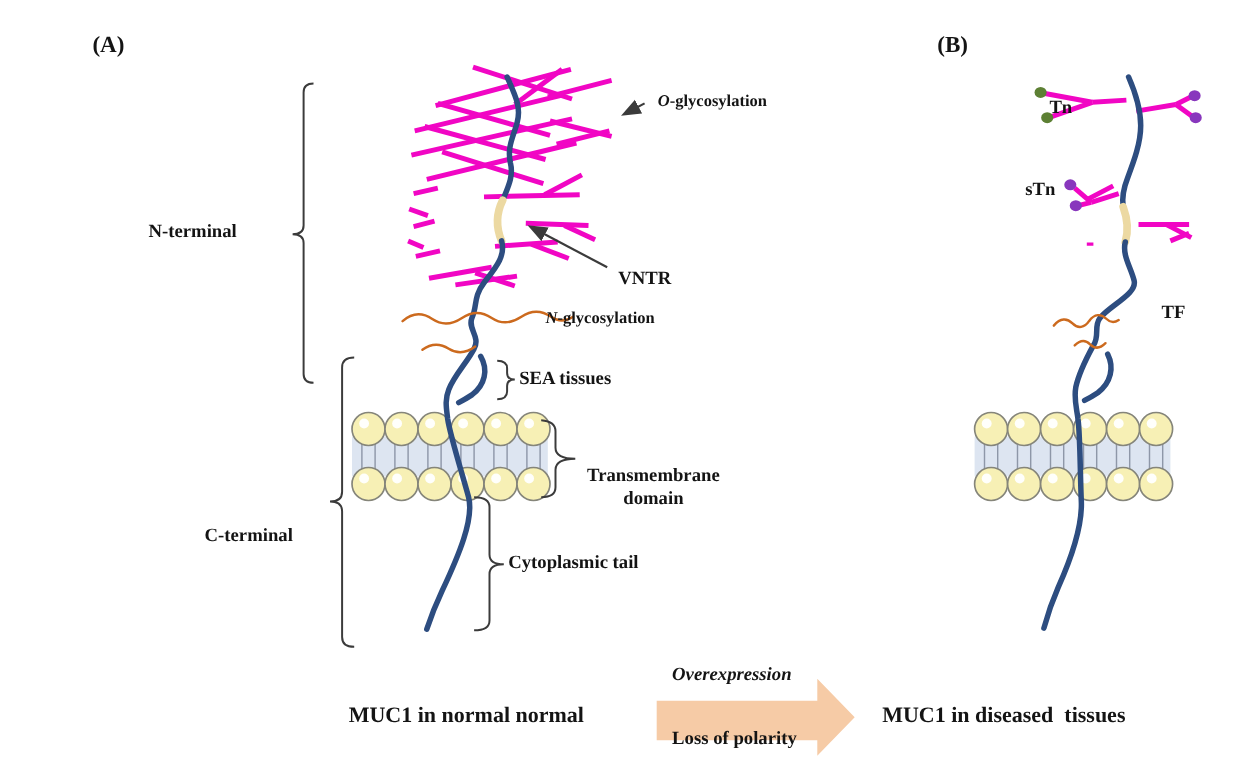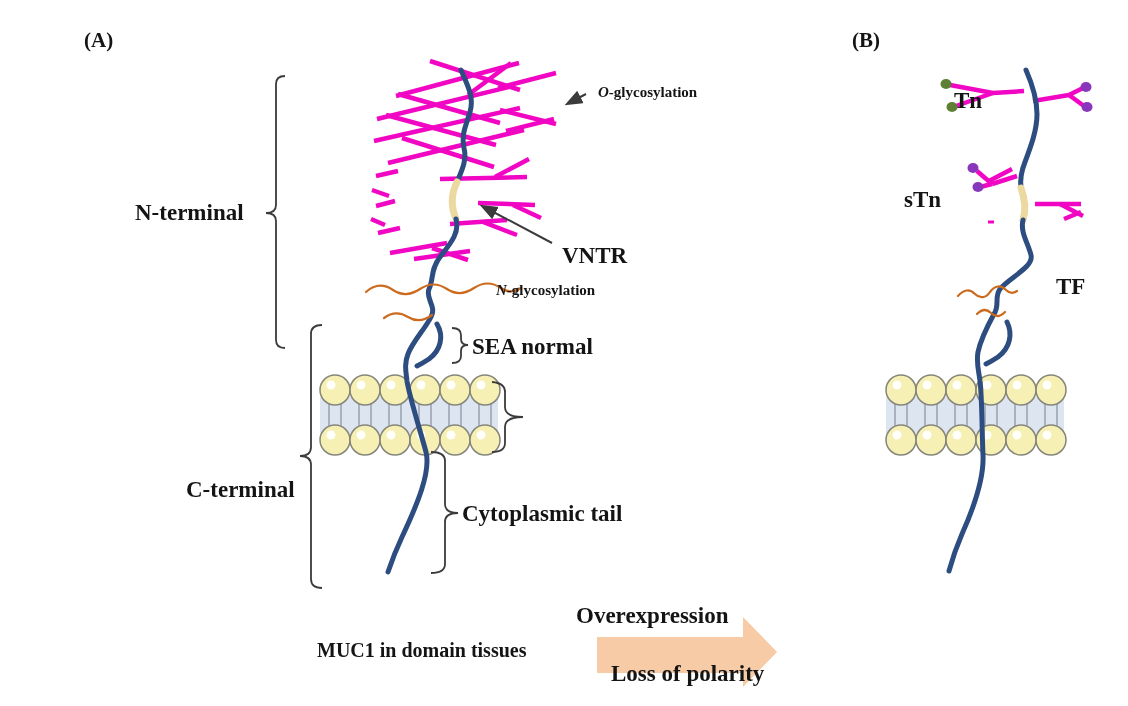--- a/index.html
+++ b/index.html
@@ -8,21 +8,21 @@
     --membrane-tail:#8e97a8; --annotation:#3b3b3b; --text:#141414; --arrow-fill:#f6cba6;
     --tn-dot:#5d8034; --stn-dot:#8837bd;
   }
   html,body{margin:0;padding:0;background:#fff;}
   .figure{position:relative;width:1128px;height:706px;background:#ffffff;
           font-family:"Liberation Serif", serif;color:var(--text);overflow:hidden;}
   .figure svg{position:absolute;left:0;top:0;}
   .lbl{position:absolute;font-weight:bold;white-space:pre;line-height:1.15;}
   .panel-letter{font-size:21px;}
   .anno{font-size:15px;}
-  .anno-sm{font-size:23px;}
+  .anno-sm{font-size:17px;}
   .caption{font-size:20px;}
   .it{font-style:italic;}
   .tm-label{text-align:center;width:158px;line-height:21px;}
   
   .glycan{stroke:var(--glycan);stroke-width:4.5;stroke-linecap:butt;}
   .glycan-thin{stroke:var(--glycan);stroke-width:3;}
   .chain{stroke:var(--chain);stroke-width:5;fill:none;stroke-linecap:round;}
   .vntr-seg{stroke:var(--vntr-segment);stroke-width:7;fill:none;stroke-linecap:round;}
   .squiggle{stroke:var(--n-glycan);stroke-width:2.2;fill:none;stroke-linecap:round;}
   .bracket{stroke:var(--annotation);stroke-width:1.8;fill:none;}
@@ -182,29 +182,31 @@
     </g>
 
     <polygon class="big-arrow" points="597,637 743,637 743,617 777,652 743,687 743,673 597,673"></polygon>
   </svg>
 
   <div class="lbl panel-letter" style="left:84px;top:28px;">(A)</div>
   <div class="lbl panel-letter" style="left:852px;top:28px;">(B)</div>
 
   <div class="lbl anno-sm" style="left:135px;top:200px;">N-terminal</div>
   <div class="lbl anno-sm" style="left:186px;top:477px;">C-terminal</div>
-  <div class="lbl anno-sm" style="left:472px;top:334px;">SEA normal</div>
+  <div class="lbl anno-sm" style="left:472px;top:334px;">SEA tissues</div>
+  <div class="lbl anno-sm tm-label" style="left:515px;top:421px;white-space:normal;">Transmembrane domain</div>
   <div class="lbl anno-sm" style="left:462px;top:501px;">Cytoplasmic tail</div>
 
   <div class="lbl anno" style="left:598px;top:84px;"><span class="it">O</span><span>-glycosylation</span></div>
   <div class="lbl anno" style="left:496px;top:282px;"><span class="it">N</span><span>-glycosylation</span></div>
   <div class="lbl anno-sm" style="left:562px;top:226px;margin-top:17px;">VNTR</div>
 
   <div class="lbl anno-sm" style="left:954px;top:88px;">Tn</div>
-  <div class="lbl anno-sm" style="left:904px;top:162px;margin-top:25px;">sTn</div>
+  <div class="lbl anno-sm" style="left:932px;top:162px;">sTn</div>
   <div class="lbl anno-sm" style="left:1056px;top:274px;">TF</div>
 
-  <div class="lbl caption" style="left:317px;top:639px;">MUC1 in domain tissues</div>
-
-  <div class="lbl anno-sm" style="left:576px;top:603px;">Overexpression</div>
+  <div class="lbl caption" style="left:317px;top:639px;">MUC1 in normal normal</div>
+  <div class="lbl caption" style="left:802px;top:639px;">MUC1 in diseased  tissues</div>
+
+  <div class="lbl anno-sm" style="left:611px;top:603px;font-style:italic;">Overexpression</div>
   <div class="lbl anno-sm" style="left:611px;top:661px;">Loss of polarity</div>
 
 </div>
 
 </body></html>

